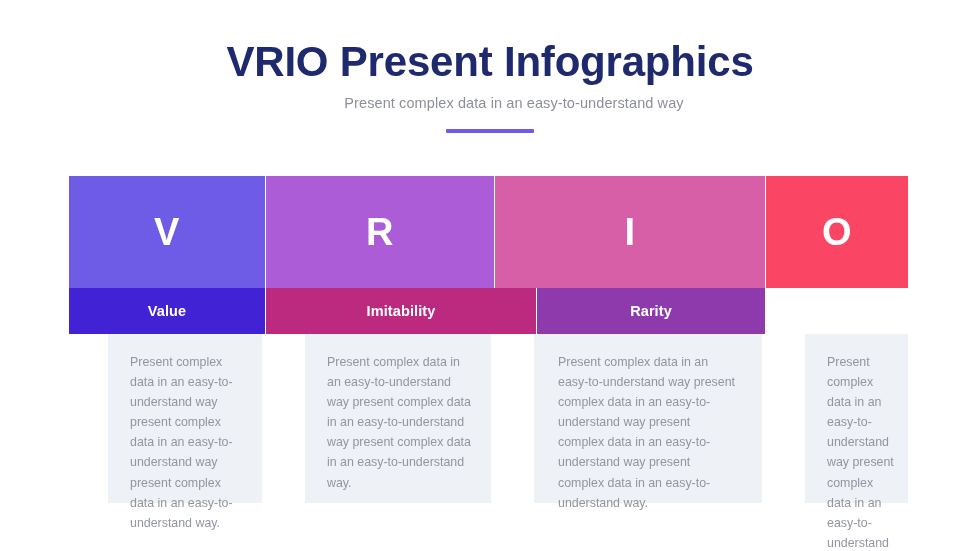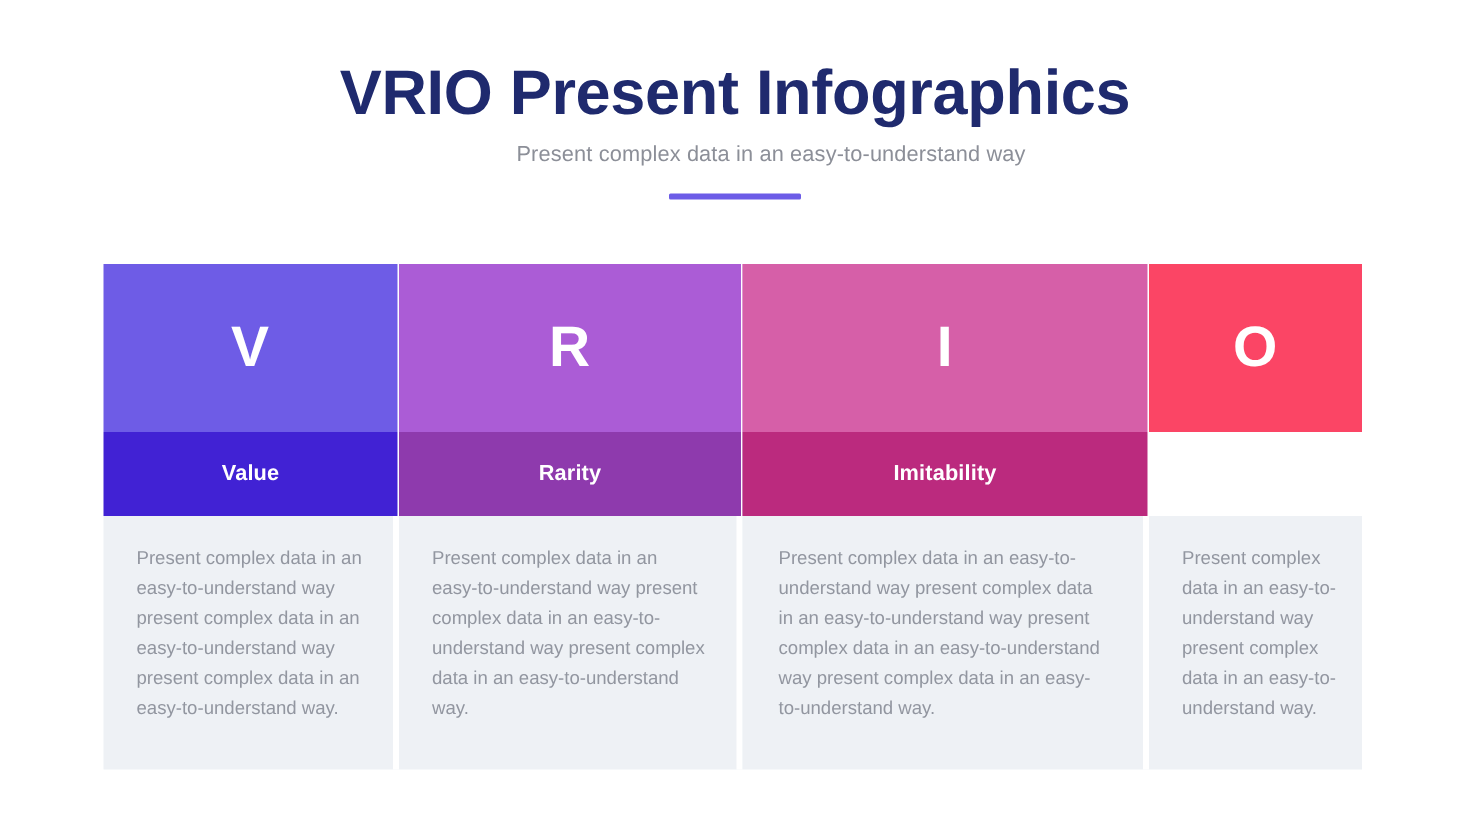--- a/index.html
+++ b/index.html
@@ -81,40 +81,41 @@
   .col-o .cell-letter { border-right: none; }
   .letter {
     color: #ffffff;
     font-size: 38px;
     font-weight: bold;
     line-height: 1;
     letter-spacing: 0.5px;
   }
 
   .cell-label {
-    height: 56px;
+    height: 46px;
     display: flex;
     align-items: center;
     justify-content: center;
     border-right: 1.5px solid #ffffff;
   }
   .col-o .cell-label { border-right: none; }
   .label {
     color: #ffffff;
     font-size: 14.5px;
     font-weight: bold;
     letter-spacing: 0.1px;
     text-align: center;
   }
 
   .cell-body {
     height: 169px;
     background: #eef1f5;
     border-right: 4px solid #ffffff;
     padding: 18px 20px 10px 22px;
+    margin-left: 39px;
   }
   .col-o .cell-body { border-right: none; padding-right: 12px; }
   .col-i .cell-body { padding-left: 24px; padding-right: 24px; }
   .body-text {
     font-size: 12.4px;
     line-height: 1.62;
     color: #9296a0;
     font-weight: 400;
   }
 
@@ -155,30 +156,30 @@
         </div>
       </div>
     </div>
 
     <div class="row">
       <div class="col col-v">
         <div class="cell-label" style="background: rgb(65, 34, 212);">
           <span class="label">Value</span>
         </div>
       </div>
+      <div class="col col-i">
+        <div class="cell-label" style="background: rgb(187, 42, 126);">
+          <span class="label">Imitability</span>
+        </div>
+      </div>
       <div class="col col-r">
         <div class="cell-label" style="background: rgb(142, 58, 173);">
           <span class="label">Rarity</span>
         </div>
       </div>
-      <div class="col col-i">
-        <div class="cell-label" style="background: rgb(187, 42, 126);">
-          <span class="label">Imitability</span>
-        </div>
-      </div>
     </div>
 
     <div class="row">
       <div class="col col-v">
         <div class="cell-body" style="background: rgb(238, 241, 245);">
           <p class="body-text">Present complex data in an easy-to-understand way present complex data in an easy-to-understand way present complex data in an easy-to-understand way.</p>
         </div>
       </div>
       <div class="col col-r">
         <div class="cell-body" style="background: rgb(238, 241, 245);">

